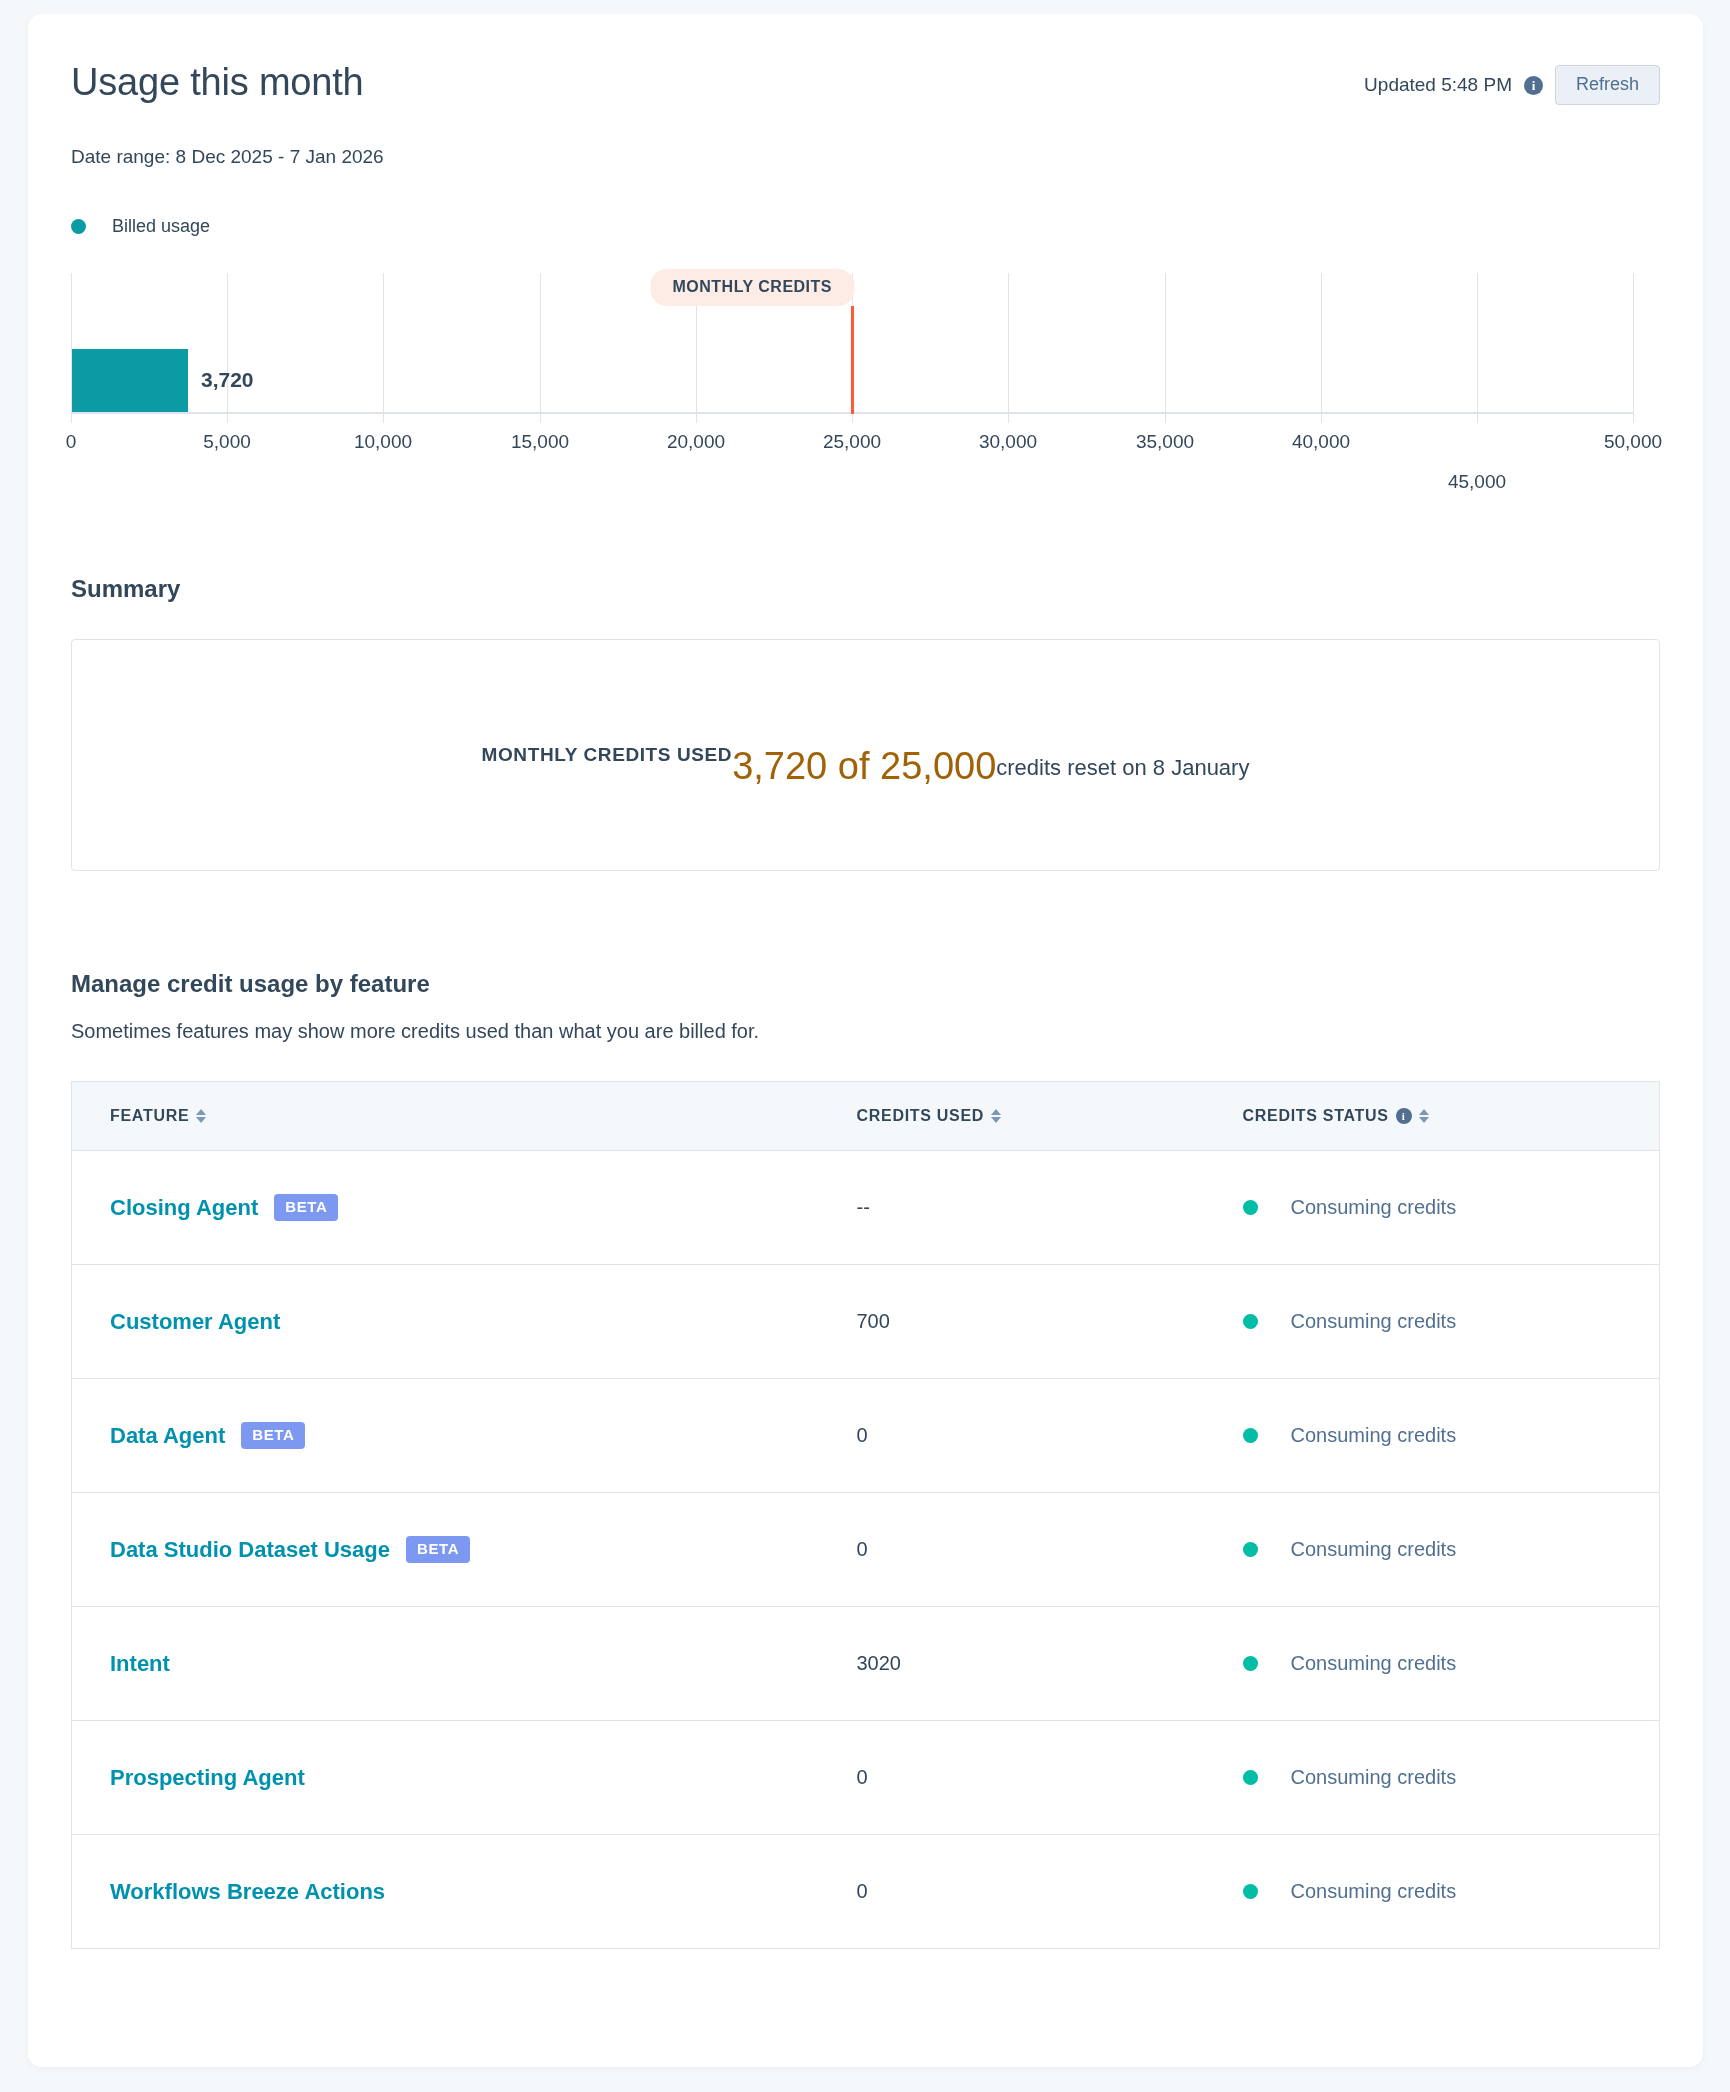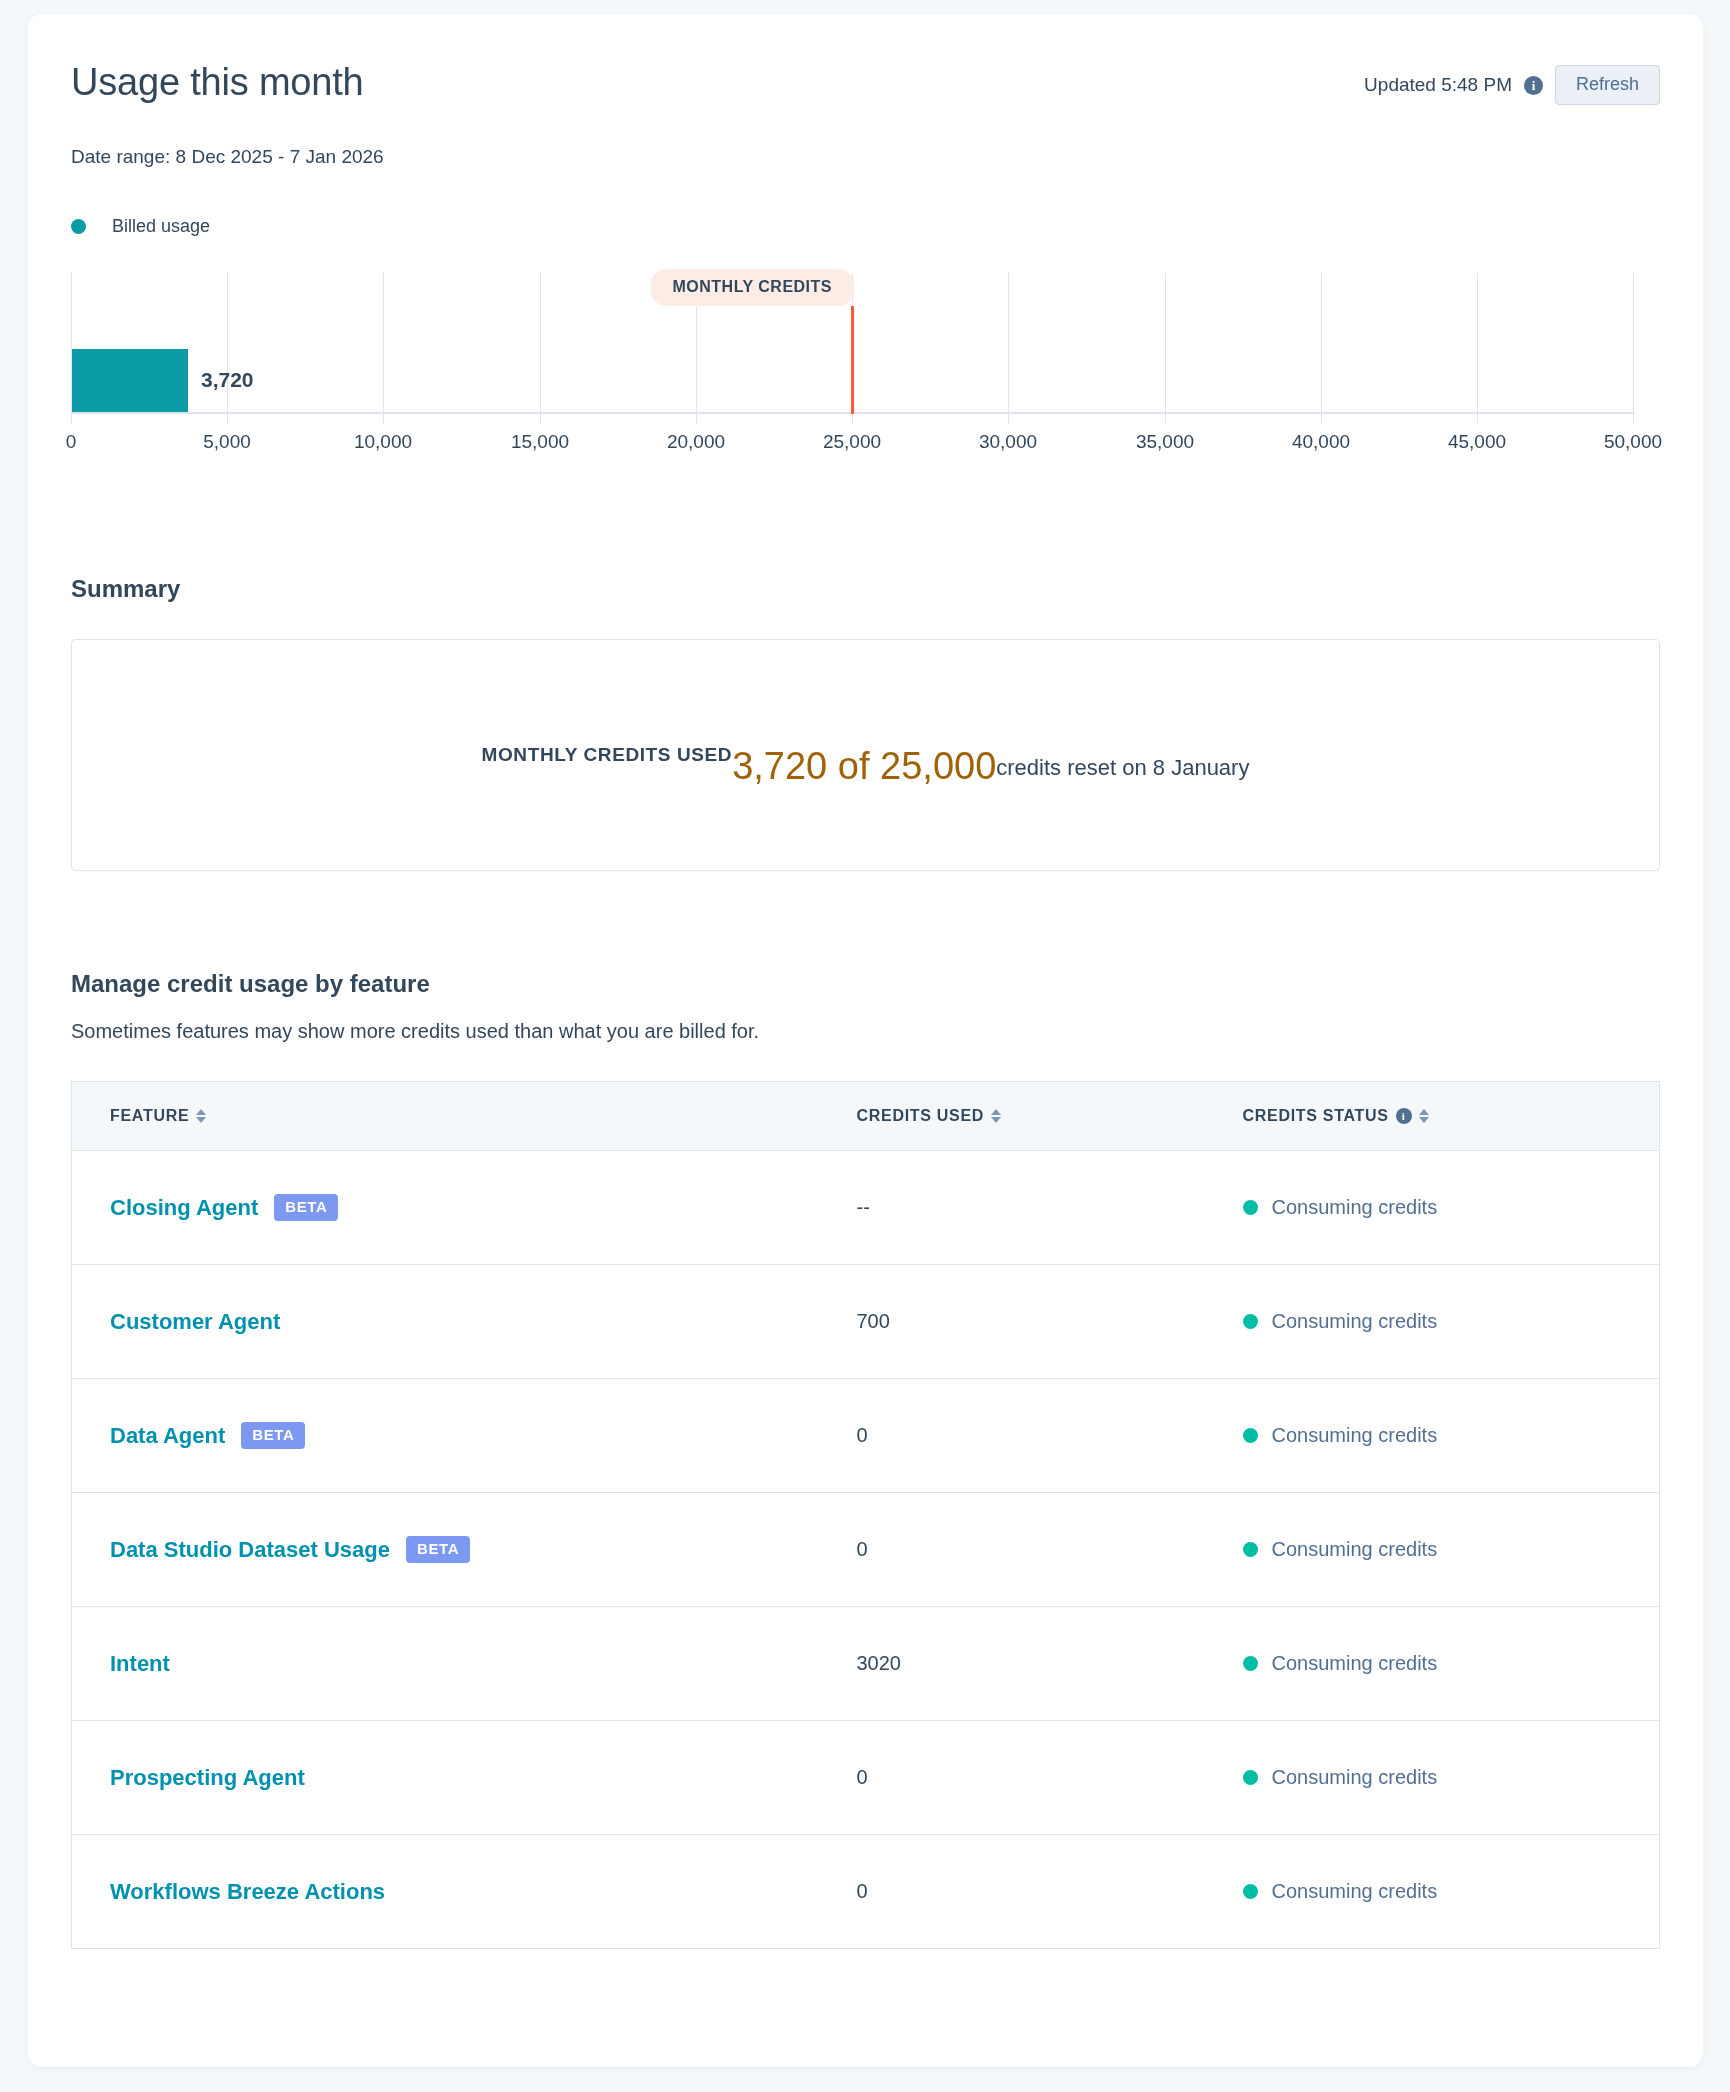--- a/index.html
+++ b/index.html
@@ -304,21 +304,21 @@
     padding: 5px 11px 6px 11px;
     line-height: 16px;
   }
   .status-cell { display: flex; align-items: center; gap: 14px; }
   .status-dot {
     width: 15px; height: 15px;
     border-radius: 50%;
     background: #00bda5;
     flex: none;
   }
-  .status-text { font-size: 20px; color: #516f90; }
+  .status-text { font-size: 20px; color: #516f90; margin-left: 19px; }
   .credits-val { font-size: 20px; color: #33475b; }
 
   col.c-feature { width: 747px; }
   col.c-credits { width: 386px; }
   col.c-status  { width: auto; }
 </style>
 </head>
 <body>
 
 <div id="page">
@@ -371,21 +371,21 @@
           <div class="x-label" style="left: 625px;">20,000</div>
           <div class="tickmark" style="left: 781px;"></div>
           <div class="x-label" style="left: 781px;">25,000</div>
           <div class="tickmark" style="left: 937px;"></div>
           <div class="x-label" style="left: 937px;">30,000</div>
           <div class="tickmark" style="left: 1094px;"></div>
           <div class="x-label" style="left: 1094px;">35,000</div>
           <div class="tickmark" style="left: 1250px;"></div>
           <div class="x-label" style="left: 1250px;">40,000</div>
           <div class="tickmark" style="left: 1406px;"></div>
-          <div class="x-label" style="left: 1406px;">45,000</div>
+          <div class="x-label" style="left: 1406px; margin-top: 40px;">45,000</div>
           <div class="tickmark" style="left: 1562px;"></div>
           <div class="x-label" style="left: 1562px;">50,000</div>
           <div class="bar-value" style="left: 130px; top: 95px;">3,720</div>
         </div>
 
       <div class="summary-wrap">
         <div class="section-heading">Summary</div>
         <div class="summary-card">
           <div class="summary-kicker">MONTHLY CREDITS USED</div>
           <div class="summary-big">3,720 of 25,000</div>

